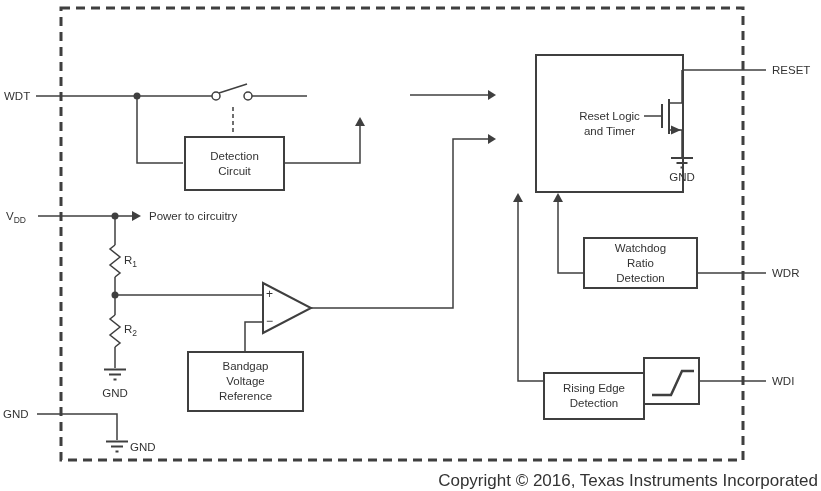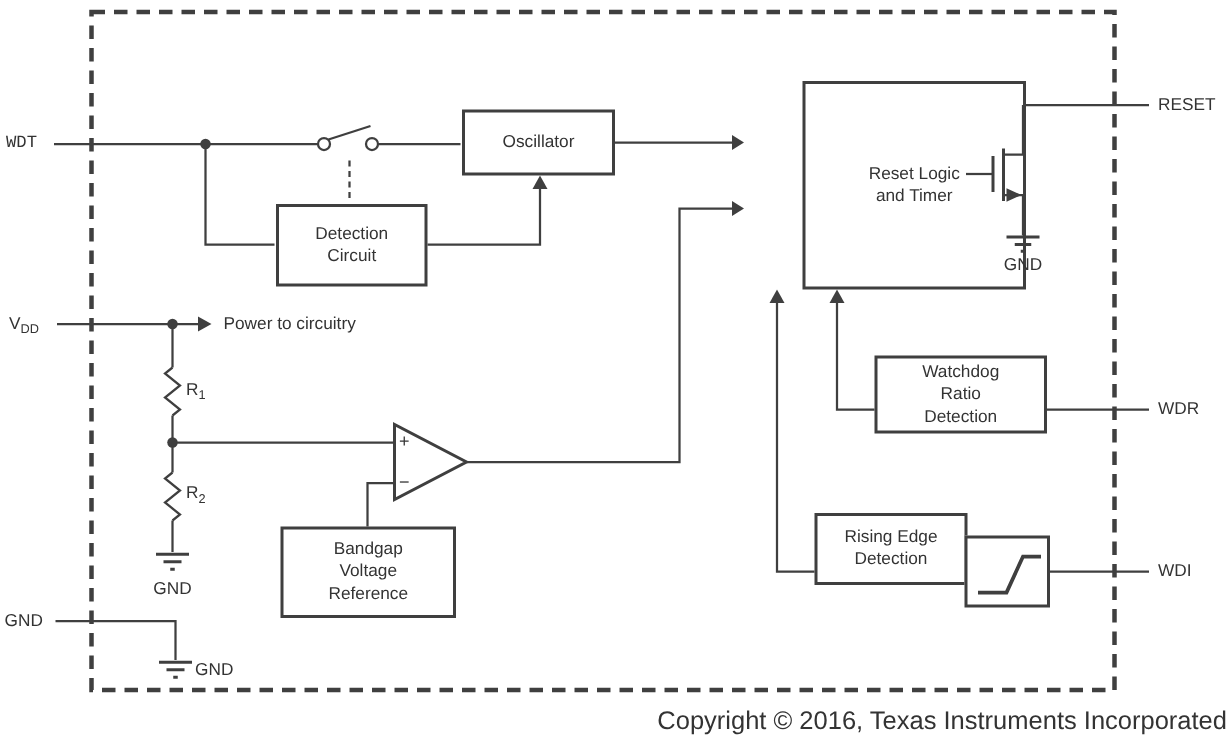--- a/index.html
+++ b/index.html
@@ -38,41 +38,38 @@
   .arrow{fill:var(--line);stroke:none;}
   .opencirc{fill:var(--background);stroke:var(--line);stroke-width:1.5;}
   .tri{fill:var(--background);stroke:var(--line);stroke-width:2;}
   .glyphbox{padding:0;}
 </style>
 </head>
 <body>
 
 <div class="stage">
 
-  <div class="block" style="left:308px;top:73px;width:102px;height:44px;">
-    <span class="block-label">Oscillator</span>
-  </div>
 
   <div class="block" style="left:184px;top:136px;width:101px;height:55px;">
     <span class="block-label">Detection
 Circuit</span>
   </div>
 
   <div class="block" style="left:495px;top:54px;width:149px;height:139px;margin-left:40px;">
     <span class="block-label">Reset Logic
 and Timer</span>
   </div>
 
   <div class="block" style="left:583px;top:237px;width:115px;height:52px;">
     <span class="block-label">Watchdog
 Ratio
 Detection</span>
   </div>
 
-  <div class="block" style="left:543px;top:342px;width:102px;height:48px;">
+  <div class="block" style="left:543px;top:372px;width:102px;height:48px;">
     <span class="block-label">Rising Edge
 Detection</span>
   </div>
 
   <div class="block glyphbox" style="left:643px;top:357px;width:57px;height:48px;">
     <svg width="53" height="44" viewBox="0 0 53 44">
       <polyline points="7,36 26,36 37,12 49,12" class="wire" style="stroke-width:2.5;"></polyline>
     </svg>
   </div>
 
@@ -169,21 +166,21 @@
       <polygon class="arrow" points="671,125.5 671,134.5 681,130"></polygon>
     </g>
     <path class="wire" d="M682,70 H766"></path>
     <g>
       <path class="wire thick" d="M671,158 H693"></path>
       <path class="wire thick" d="M676.5,163 H687.5"></path>
       <path class="wire thick" d="M680.5,167.5 H683.5"></path>
     </g>
   </svg>
 
-  <div class="lbl" style="left:4px;top:89px;font-family:Liberation Mono, monospace;">WDT</div>
+  <div class="lbl" style="left:4px;top:89px;">WDT</div>
 
   <div class="lbl" style="left:6px;top:209px;"><span>V</span><span class="sub">DD</span></div>
 
   <div class="lbl" style="left:3px;top:407px;">GND</div>
 
   <div class="lbl" style="left:772px;top:63px;">RESET</div>
 
   <div class="lbl" style="left:772px;top:266px;">WDR</div>
 
   <div class="lbl" style="left:772px;top:374px;">WDI</div>

